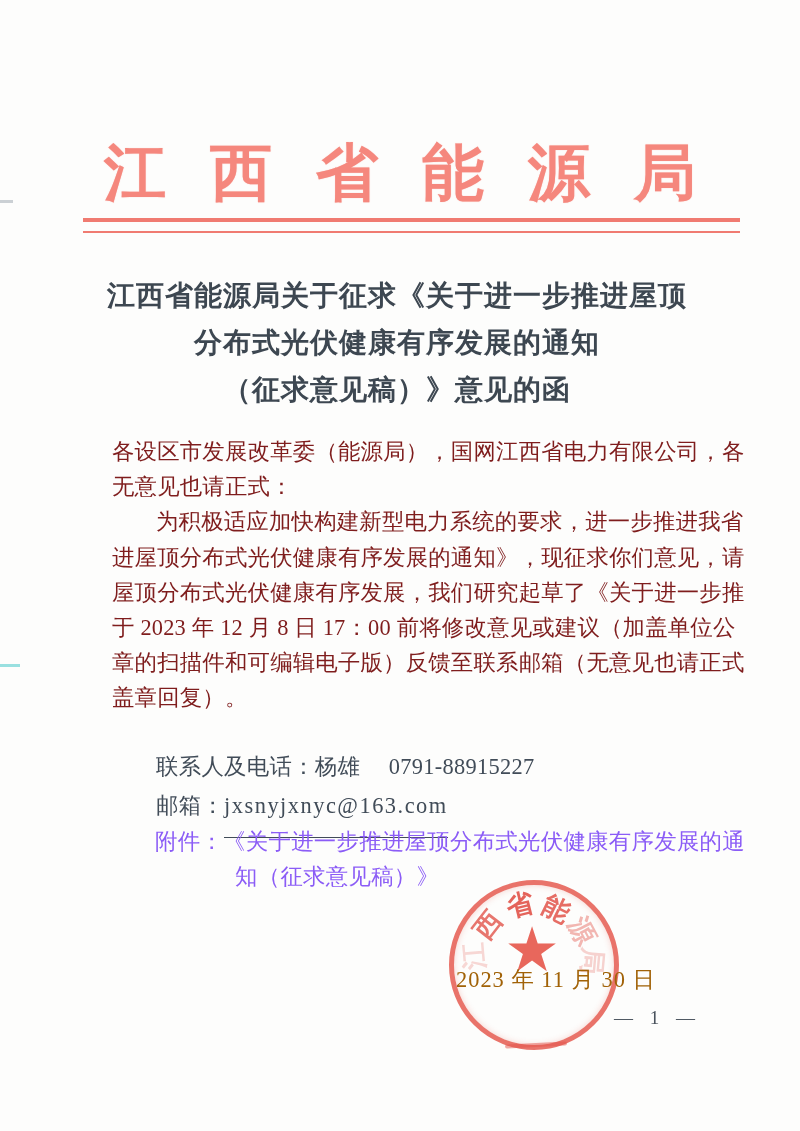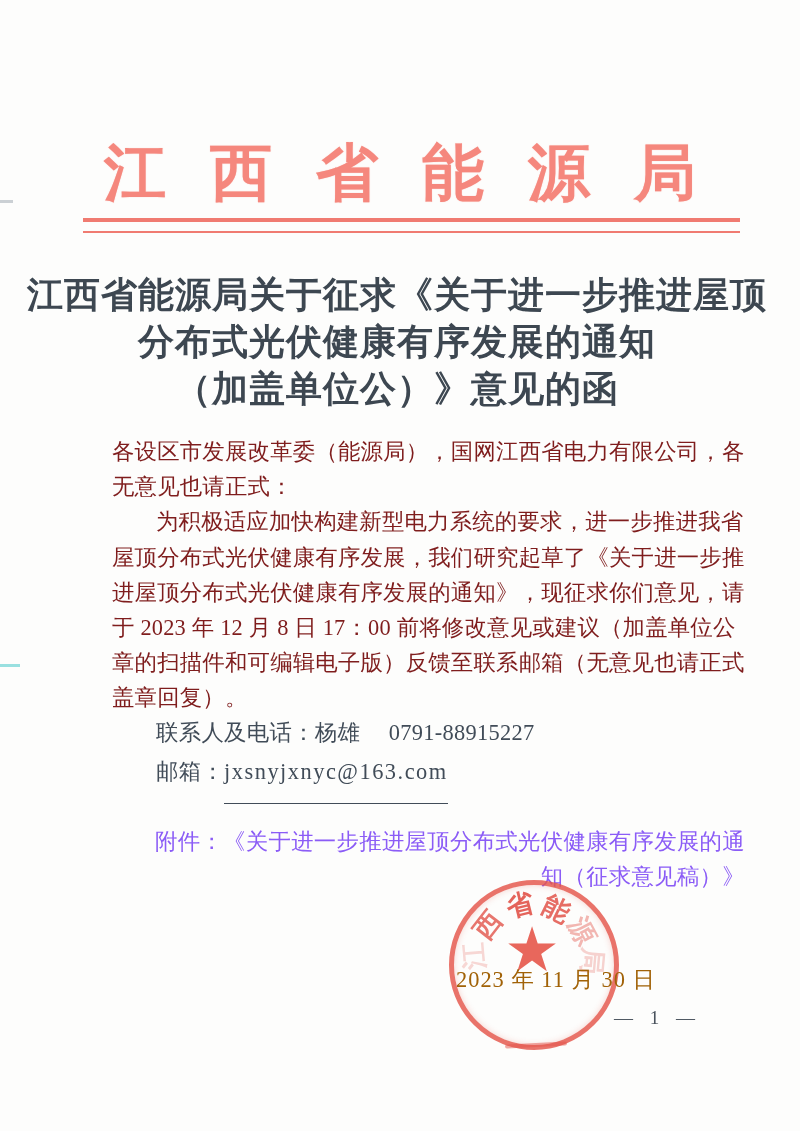--- a/index.html
+++ b/index.html
@@ -25,51 +25,51 @@
   }
   .red-line{
     position:absolute;top:218px;left:83px;width:657px;height:9px;
     border-top:4px solid #f07b71;
     border-bottom:2px solid #f07b71;
   }
   
   .doc-title{
     position:absolute;top:272px;left:0;right:6px;
     text-align:center;
-    font-size:36px;line-height:47px;font-weight:700;
+    font-size:28px;line-height:47px;font-weight:700;
     color:#3d4751;
     letter-spacing:1px;
   }
   
   .letter-body{
     position:absolute;top:434px;left:112px;width:616px;
     font-size:22.4px;line-height:35.2px;
     color:#7f1d1d;
     letter-spacing:.2px;
     white-space:nowrap;
   }
   .letter-body .line{height:35.2px;}
   .letter-body .indent{padding-left:44px;}
   
   .contact{
-    position:absolute;top:714px;left:156px;
+    position:absolute;top:748px;left:156px;
     font-size:22.4px;line-height:38.5px;
     color:#414c58;letter-spacing:.3px;white-space:nowrap;
   }
   .contact .email{
     border-bottom:1.5px solid #414c58;padding-bottom:19px;
     letter-spacing:1.5px;
   }
   
   .attachment{
     position:absolute;top:824px;left:155px;
     font-size:22.4px;line-height:35px;
     color:#8b5cf6;letter-spacing:.3px;white-space:nowrap;
   }
-  .attachment .att-2{padding-left:80px;text-align:right;}
+  .attachment .att-2{padding-left:80px;}
   
   .seal{
     position:absolute;left:449px;top:880px;width:170px;height:170px;
     filter:blur(.5px);
     z-index:1;
   }
   .seal-ring{
     position:absolute;inset:0;border-radius:50%;
     border:5px solid rgba(228,84,73,.82);
     box-shadow:inset 0 0 6px rgba(228,84,73,.25);
@@ -116,29 +116,29 @@
 
 <div class="page">
 
   <div class="letterhead">江西省能源局</div>
 
   <div class="red-line"></div>
 
   <div class="doc-title">
     <div>江西省能源局关于征求《关于进一步推进屋顶</div>
     <div>分布式光伏健康有序发展的通知</div>
-    <div>（加盖单位公）》意见的函</div>
+    <div>（征求意见稿）》意见的函</div>
   </div>
 
   <div class="letter-body">
     <div class="line">各设区市发展改革委（能源局），国网江西省电力有限公司，各</div>
     <div class="line">无意见也请正式：</div>
     <div class="line indent">为积极适应加快构建新型电力系统的要求，进一步推进我省</div>
+    <div class="line">进屋顶分布式光伏健康有序发展的通知》，现征求你们意见，请</div>
     <div class="line">屋顶分布式光伏健康有序发展，我们研究起草了《关于进一步推</div>
-    <div class="line">进屋顶分布式光伏健康有序发展的通知》，现征求你们意见，请</div>
     <div class="line">于 2023 年 12 月 8 日 17：00 前将修改意见或建议（加盖单位公</div>
     <div class="line">章的扫描件和可编辑电子版）反馈至联系邮箱（无意见也请正式</div>
     <div class="line">盖章回复）。</div>
   </div>
 
   <div class="contact">
     <div>联系人及电话：杨雄　 0791-88915227</div>
     <div><span>邮箱：</span><span class="email">jxsnyjxnyc@163.com</span></div>
   </div>
 

